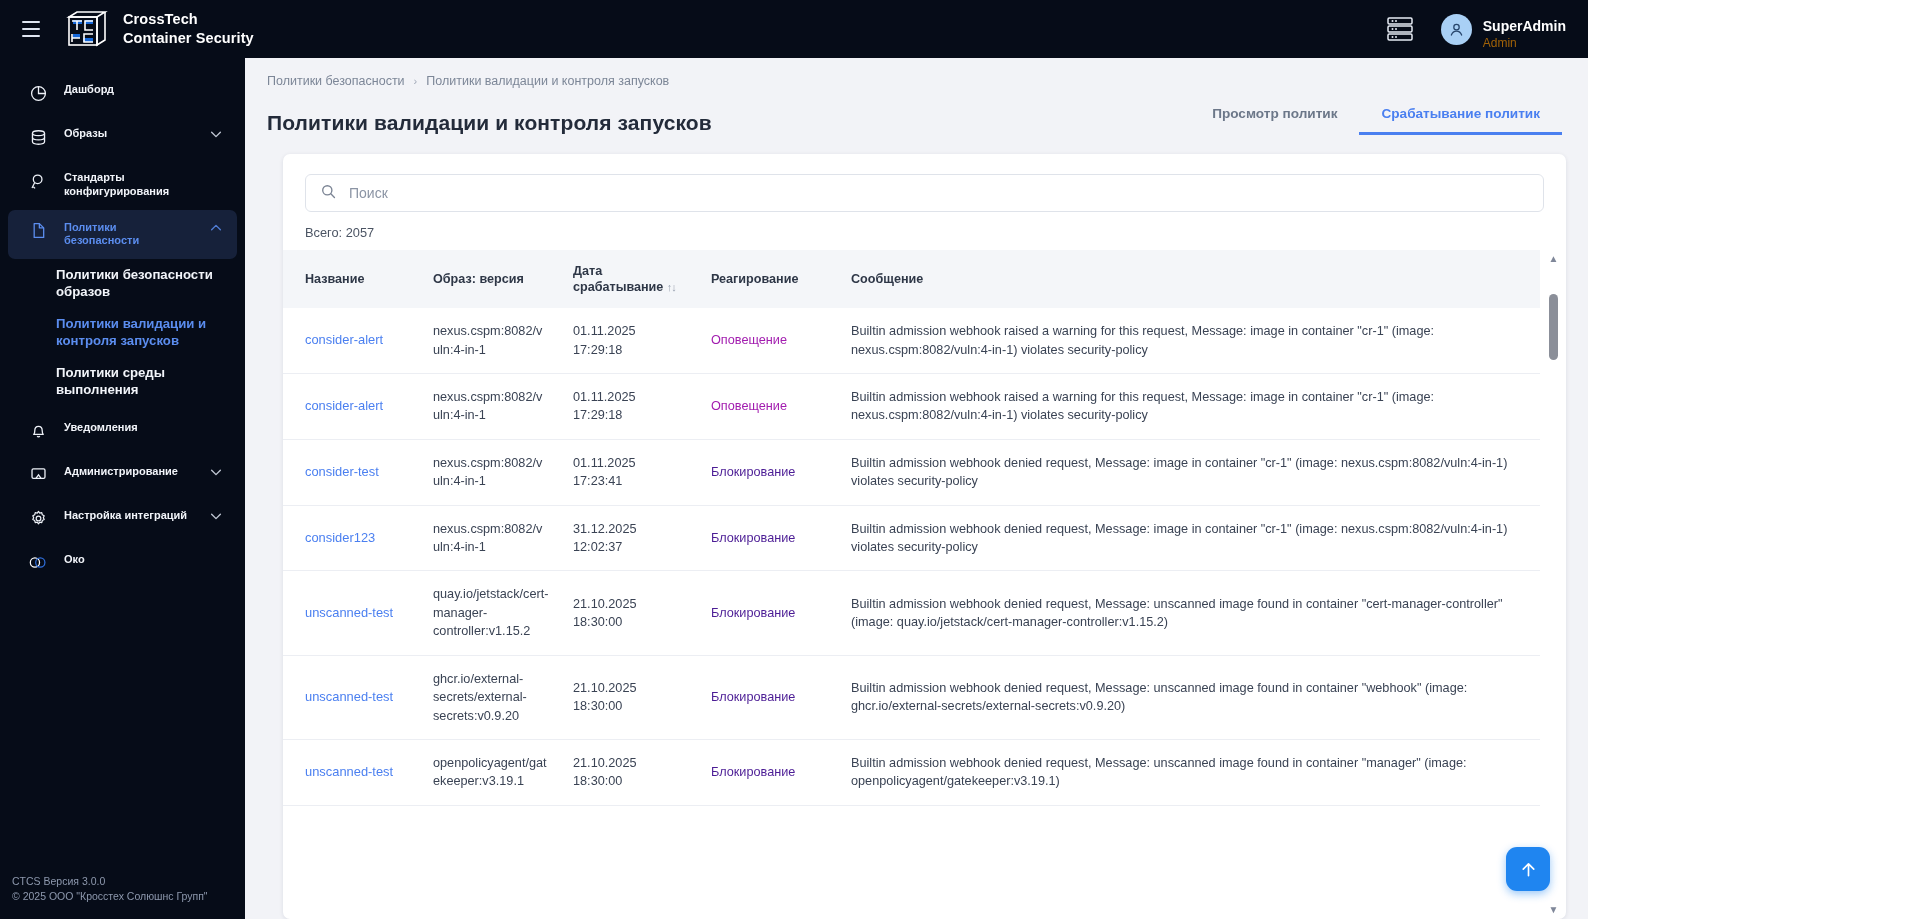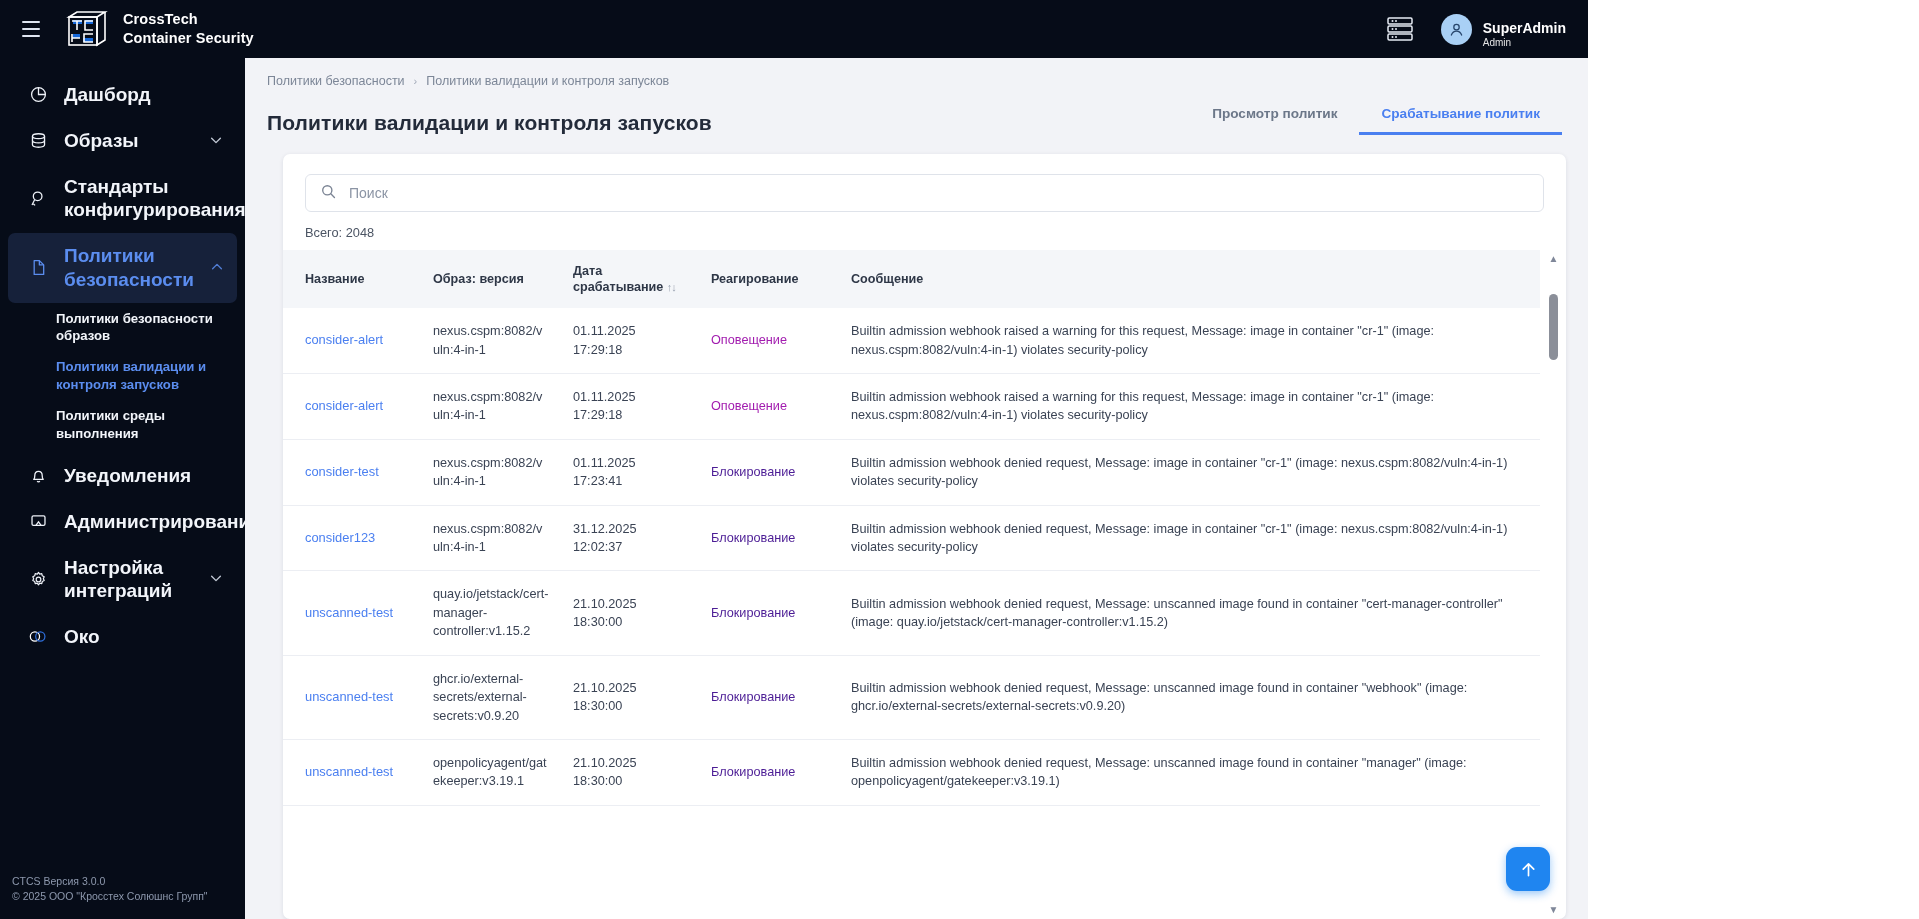--- a/index.html
+++ b/index.html
@@ -23,35 +23,35 @@
   .brand { display: flex; align-items: center; gap: 13px; margin-left: 16px; }
   .brand-logo { width: 46px; height: 40px; flex: 0 0 46px; }
   .brand-text { color: #ffffff; font-size: 14.5px; font-weight: 700; line-height: 1.32; letter-spacing: .1px; }
   .topbar-right { margin-left: auto; display: flex; align-items: center; gap: 26px; }
   .server-icon { width: 30px; height: 26px; cursor: pointer; }
   .user-chip { display: flex; align-items: center; gap: 11px; cursor: pointer; }
   .avatar { width: 31px; height: 31px; border-radius: 50%; background: #a9d0f5;
     display: flex; align-items: center; justify-content: center; }
   .user-names { line-height: 1.25; margin-top: 11px; }
   .user-name { color: #ffffff; font-size: 14px; font-weight: 700; }
-  .user-role { color: #e5e5e5; font-size: 10px; }
+  .user-role { color: #a16207; font-size: 12px; }
 
   
   .body-row { display: flex; flex: 1; min-height: 0; }
 
   
   .sidebar {
     width: 245px; min-width: 245px; background: #060c18; color: #fff;
     display: flex; flex-direction: column; position: relative;
   }
   .nav { padding-top: 14px; flex: 1; overflow: hidden; }
   .nav-item {
-    display: flex; align-items: center; gap: 16px;
+    display: flex; gap: 16px;
     padding: 11px 14px 11px 20px; margin: 0 8px; border-radius: 7px;
-    font-size: 19px; font-weight: 700; color: #f2f5fa; cursor: pointer;
+    font-size: 11px; font-weight: 700; color: #f2f5fa; cursor: pointer;
     min-height: 44px; line-height: 1.25;
   }
   .nav-item .nic { width: 20px; min-width: 20px; height: 20px; display: flex;
     align-items: center; justify-content: center; }
   .nav-item .label { flex: 1; }
   .nav-item.active { background: #16213a; color: #5b8def; }
   .nav-item .chev { margin-left: auto; opacity: .85; }
   .subnav { padding: 0 0 4px 0; }
   .sub-item {
     padding: 7px 16px 7px 56px; font-size: 13.2px; font-weight: 700;
@@ -360,21 +360,21 @@
                     <g fill="none" stroke="#7b8494" stroke-width="1.6">
                       <circle cx="8.6" cy="8.6" r="5.4"></circle>
                       <path d="M12.7 12.7 L17 17" stroke-linecap="round"></path>
                     </g>
                   </svg>
               </span>
               <input type="text" placeholder="Поиск" style="">
             </div>
           </div>
 
-          <div class="total">Всего: 2048</div>
+          <div class="total">Всего: 2057</div>
 
           <div class="table-scroll">
             <table>
               <thead>
                 <tr>
                   <th class="col-name">Название</th>
                   <th class="col-image">Образ: версия</th>
                   <th class="col-date">
                     <span>Дата срабатывание</span>
                     <span class="sort-ic">↑↓</span>

